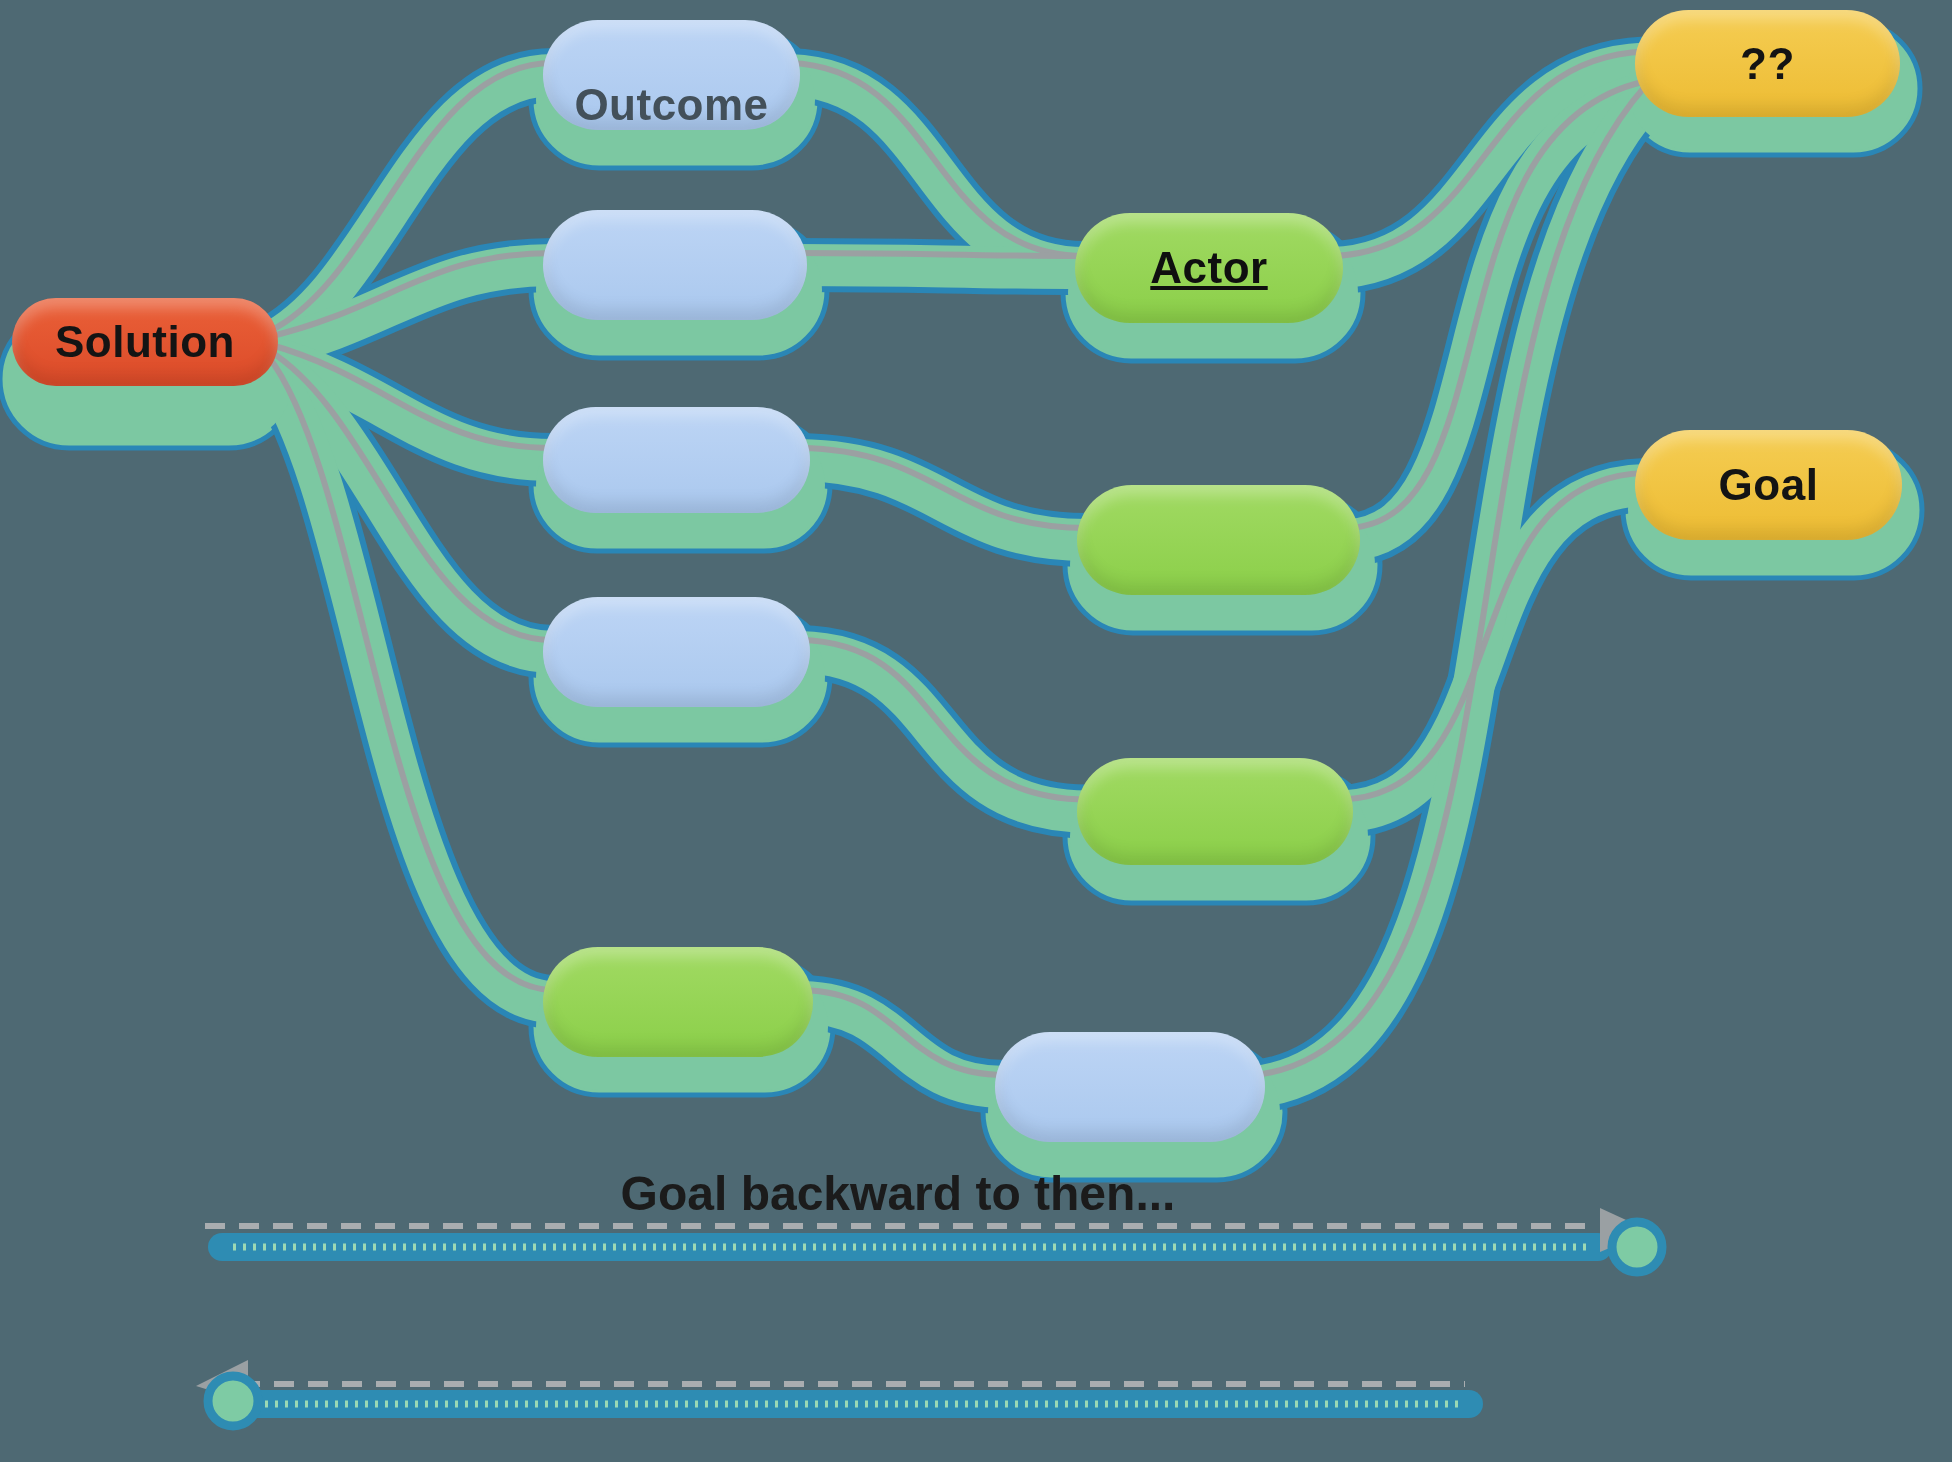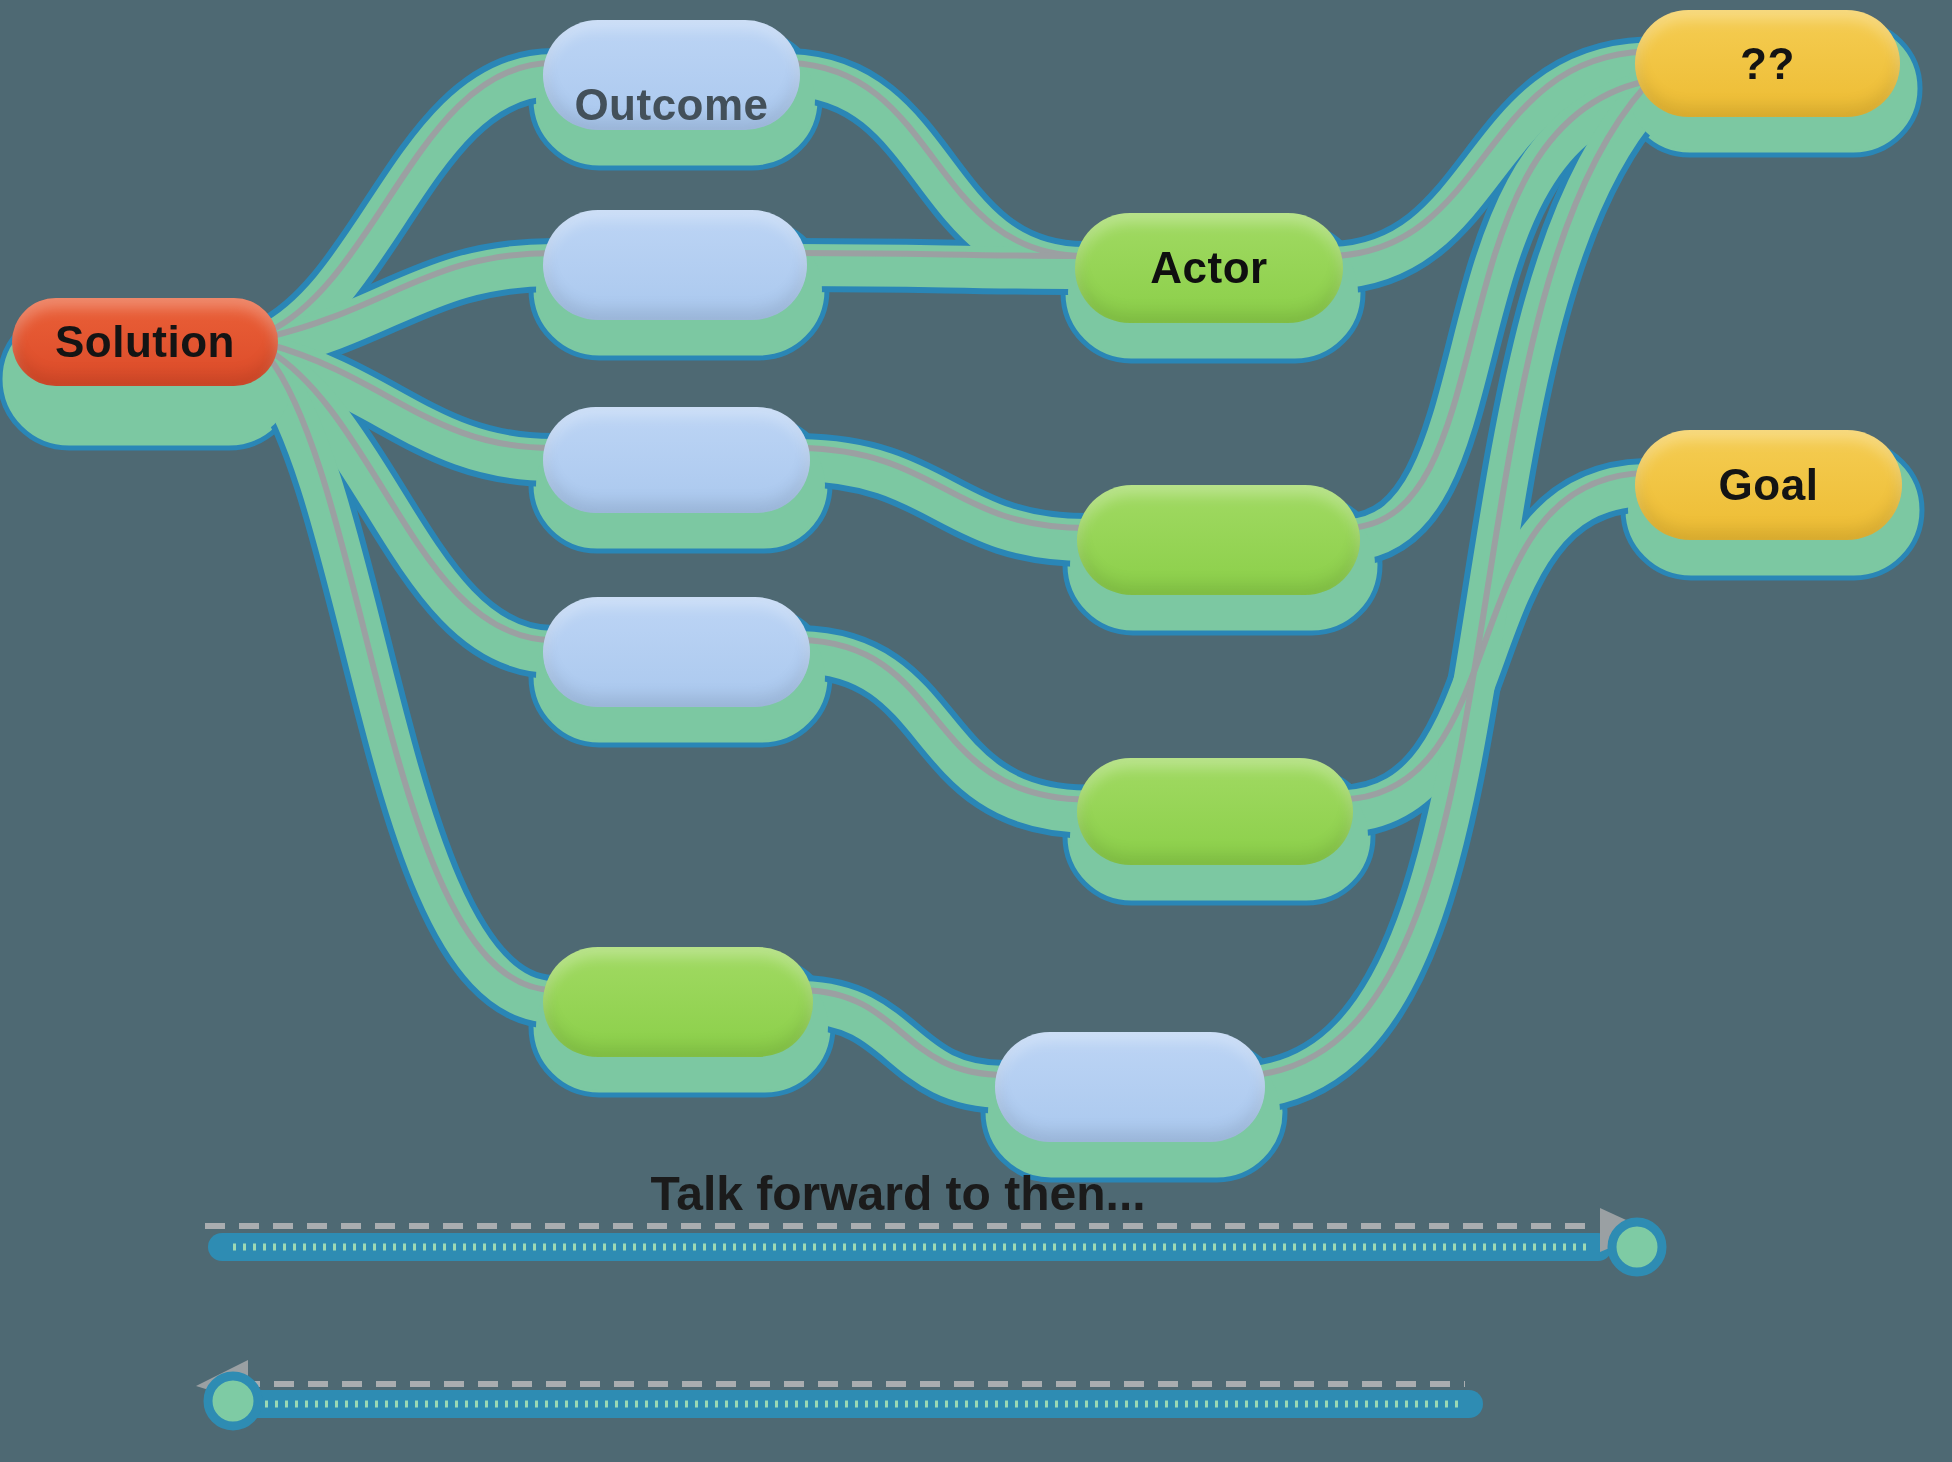--- a/index.html
+++ b/index.html
@@ -110,33 +110,33 @@
       </div>
       <div class="node node-blue" style="left: 543px; top: 407px; width: 267px; height: 106px;">
         <span></span>
       </div>
       <div class="node node-blue" style="left: 543px; top: 597px; width: 267px; height: 110px;">
         <span></span>
       </div>
       <div class="node node-green" style="left: 543px; top: 947px; width: 270px; height: 110px;">
         <span></span>
       </div>
-      <div class="node node-green" style="left: 1075px; top: 213px; width: 268px; height: 110px;">
+      <div class="node node-green" style="left: 1075px; top: 213px; width: 268px; height: 110px; text-decoration: underline;">
         <span>Actor</span>
       </div>
       <div class="node node-green" style="left: 1077px; top: 485px; width: 283px; height: 110px;">
         <span></span>
       </div>
       <div class="node node-green" style="left: 1077px; top: 758px; width: 276px; height: 107px;">
         <span></span>
       </div>
       <div class="node node-blue" style="left: 995px; top: 1032px; width: 270px; height: 110px;">
         <span></span>
       </div>
       <div class="node node-yellow" style="left: 1635px; top: 10px; width: 265px; height: 107px;">
         <span>??</span>
       </div>
       <div class="node node-yellow" style="left: 1635px; top: 430px; width: 267px; height: 110px;">
         <span>Goal</span>
       </div>
     </div>
-  <div class="annotation" id="arrow-label-0" style="left: 898px; top: 1193px;">Talk forward to then...</div>
+  <div class="annotation" id="arrow-label-0" style="left: 898px; top: 1193px;">Goal backward to then...</div>
 </div>
 
 </body></html>

